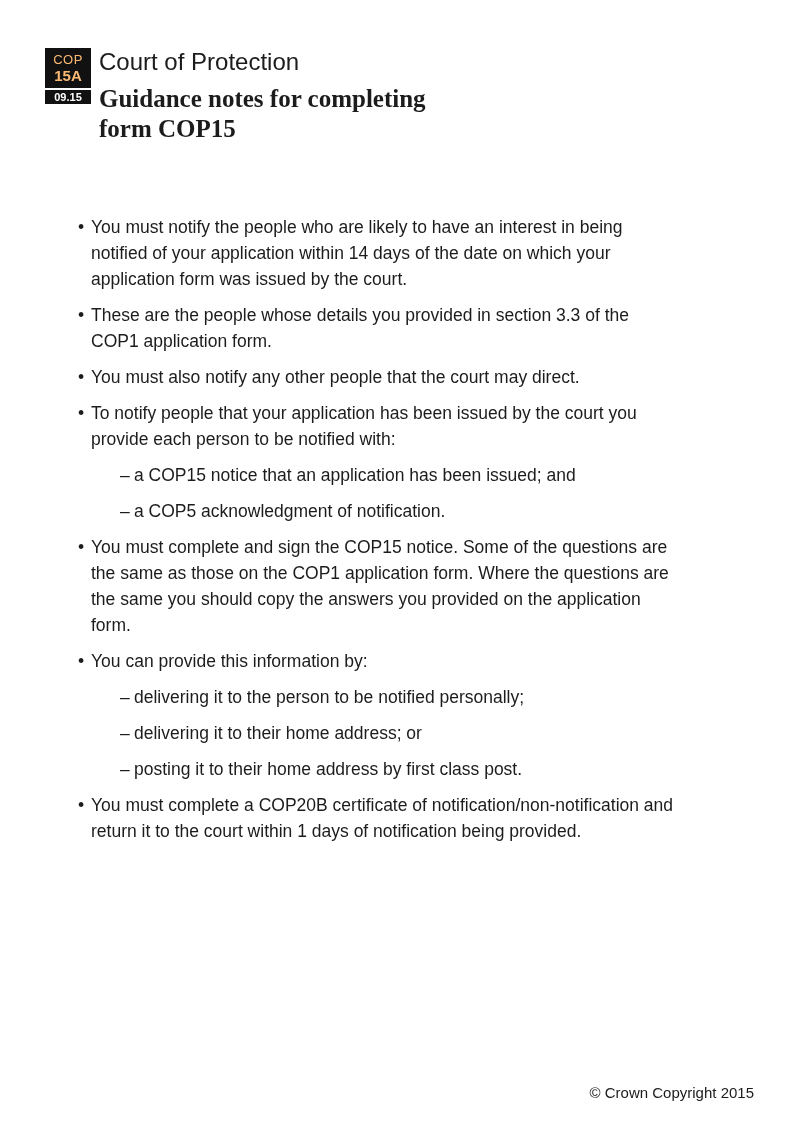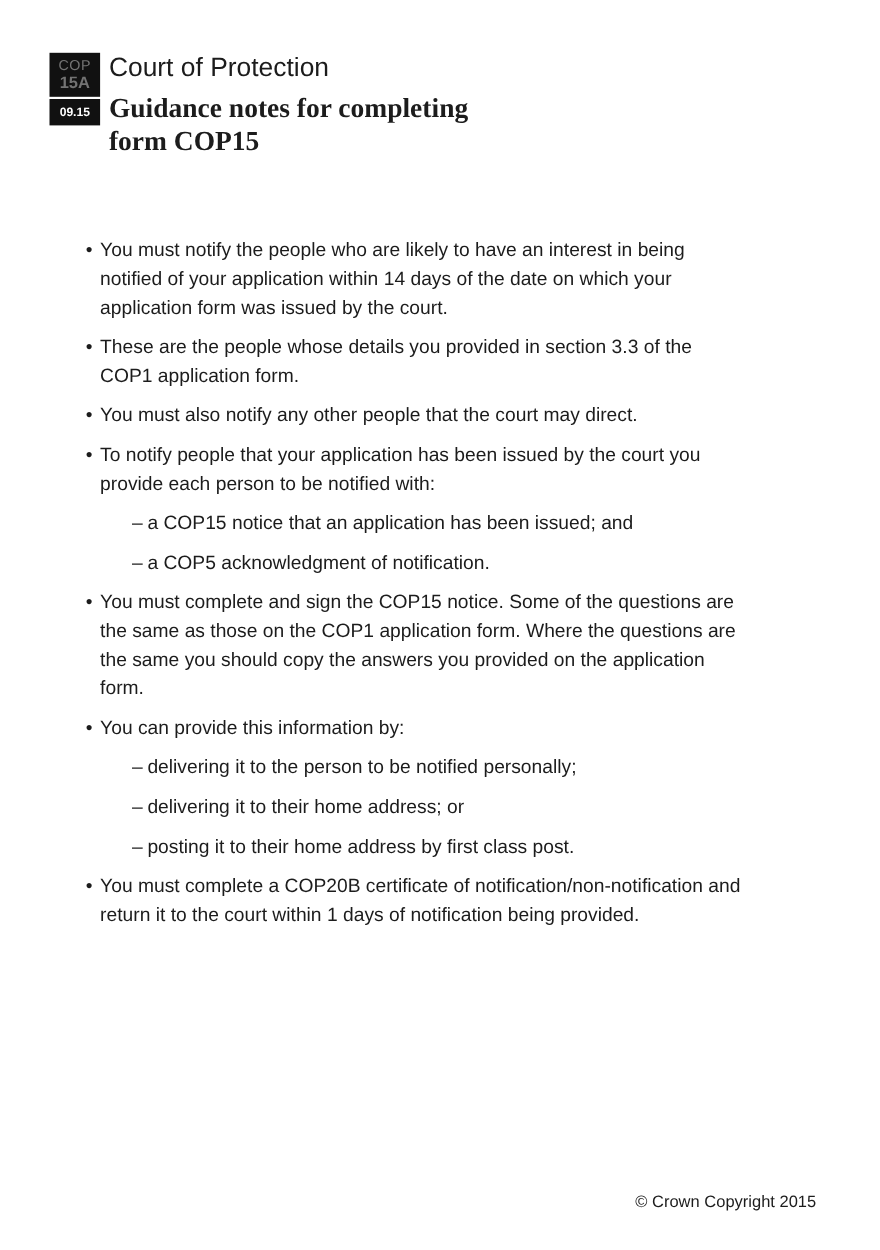--- a/index.html
+++ b/index.html
@@ -23,42 +23,42 @@
     align-items: flex-start;
     margin: 48px 0 0 45px;
   }
   .badge {
     width: 46px;
     flex: 0 0 46px;
     margin-right: 8px;
   }
   .badge-top {
     background: #111111;
-    color: #737373;
+    color: #fdba74;
     height: 40px;
     display: flex;
     flex-direction: column;
     align-items: center;
     justify-content: center;
     line-height: 1;
   }
   .badge-form {
     font-size: 13px;
     letter-spacing: 0.5px;
     font-weight: 400;
   }
   .badge-number {
     font-size: 15px;
     font-weight: 700;
     margin-top: 2px;
   }
   .badge-bottom {
     background: #111111;
     color: #ffffff;
-    height: 24px;
+    height: 14px;
     margin-top: 2px;
     display: flex;
     align-items: center;
     justify-content: center;
     font-size: 11px;
     font-weight: 700;
   }
   .titles {
     padding-top: 0;
   }
@@ -102,21 +102,21 @@
     flex-basis: 14px;
     width: 14px;
   }
   .item-text {
     max-width: 590px;
   }
 
   
   .page-footer {
     position: absolute;
-    right: 58px;
+    right: 46px;
     top: 1084px;
     font-size: 15px;
     line-height: 18px;
     color: #1c1c1c;
   }
 </style>
 </head>
 <body>
 
 <div class="page">

